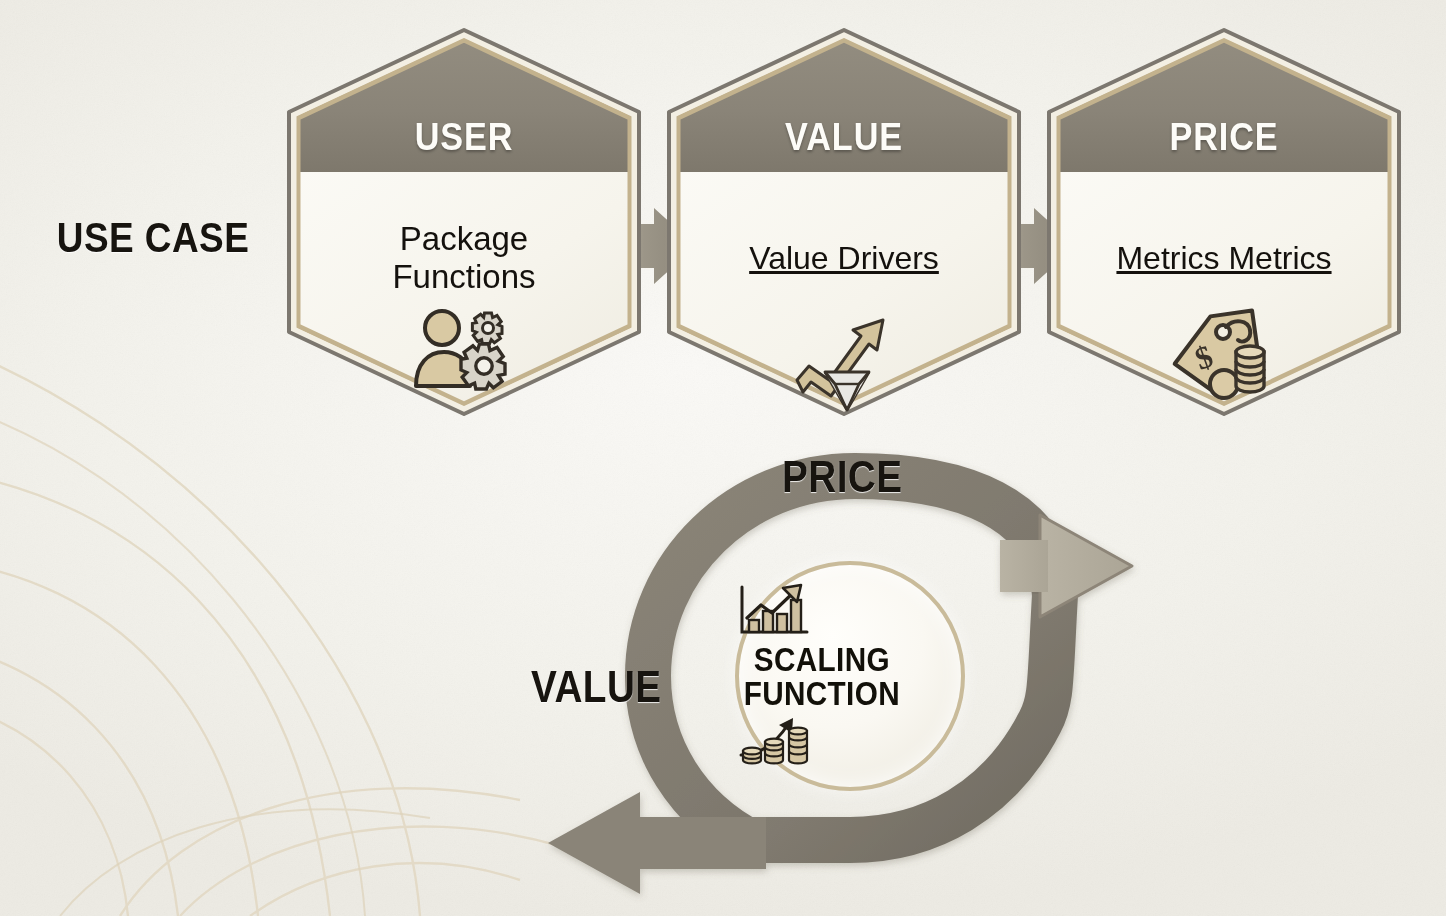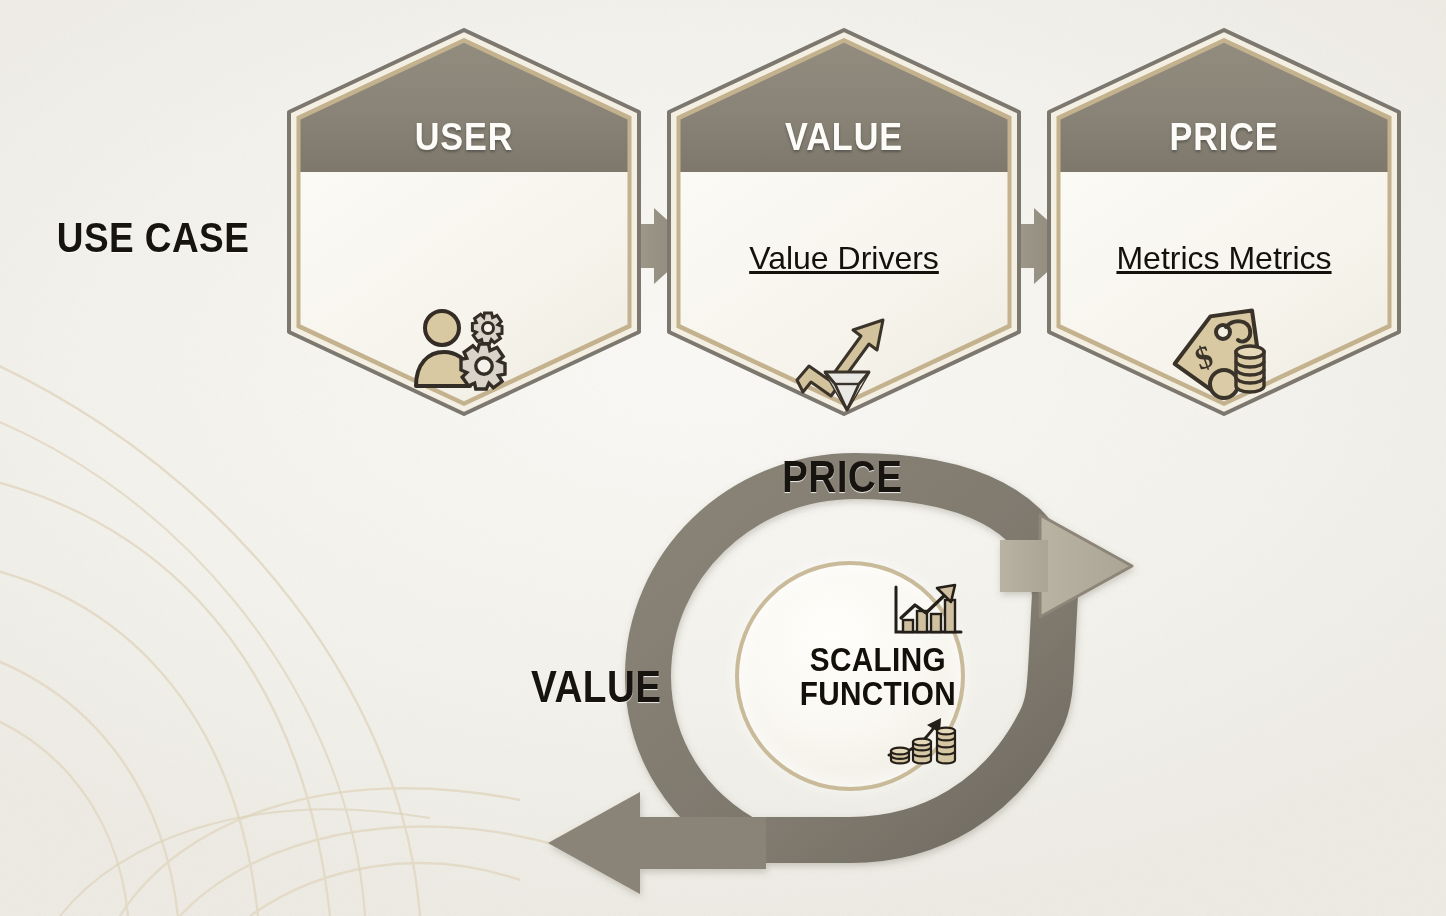--- a/index.html
+++ b/index.html
@@ -165,21 +165,21 @@
     box-sizing: border-box;
     box-shadow:
       inset 0 0 22px rgba(255,255,255,.95),
       0 0 18px rgba(255,255,255,.55);
   }
   .sc-inner {
     position: absolute;
     inset: 0;
     display: flex;
     flex-direction: column;
-    align-items: flex-end;
+    align-items: flex-start;
     justify-content: center;
     pointer-events: none;
   }
   .sc-text {
     font-family: "Liberation Sans Narrow", "Liberation Sans", sans-serif;
     font-weight: 700;
     font-size: 33px;
     line-height: 1.02;
     letter-spacing: .4px;
     color: #121009;
@@ -277,20 +277,23 @@
 
       <path d="M 170 4 L 336 82 L 336 290 L 170 368 L 4 290 L 4 82 Z" fill="none" stroke="#c3b28d" stroke-width="5" stroke-linejoin="round"></path>
 
       <path d="M 170 -2 L 341 78 L 341 294 L 170 374 L -1 294 L -1 78 Z" fill="none" stroke="#f3efe3" stroke-width="7" stroke-linejoin="round"></path>
 
       <path d="M 170 -6 L 345 76 L 345 296 L 170 378 L -5 296 L -5 76 Z" fill="none" stroke="#7c776f" stroke-width="4" stroke-linejoin="round"></path>
     </svg>
 
     <div class="hex-title">USER</div>
 
+    <div class="hex-body two-line">
+      <span><span>Package</span><br><span>Functions</span></span>
+    </div>
 
     <div class="hex-icon">
       <svg width="104" height="86" viewBox="0 0 104 86">
 
         <circle cx="30" cy="22" r="17" fill="#d9c9a3" stroke="#332d25" stroke-width="4"></circle>
 
         <path d="M 4 80 C 4 58 16 46 32 46 C 44 46 54 53 58 64 L 58 80 Z" fill="#d9c9a3" stroke="#332d25" stroke-width="4" stroke-linejoin="round"></path>
 
         <g transform="translate(76,22)">
           <g fill="#d8d4c9" stroke="#332d25" stroke-width="3">

